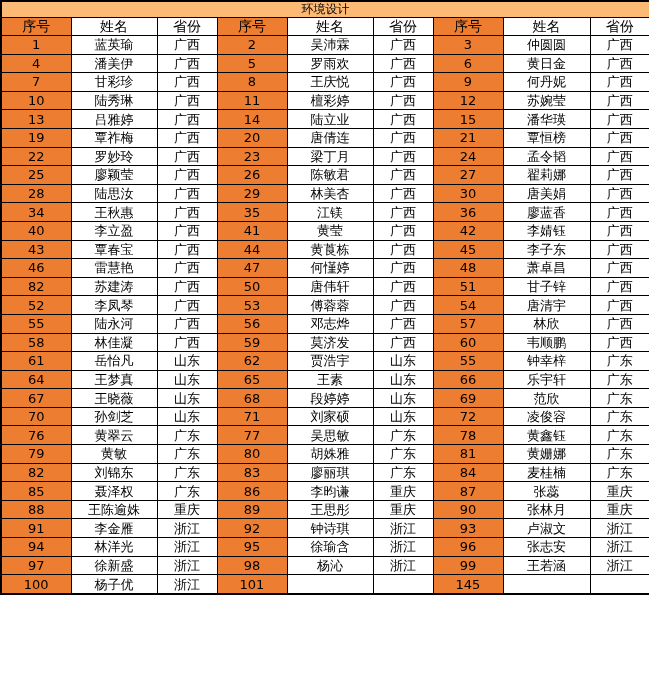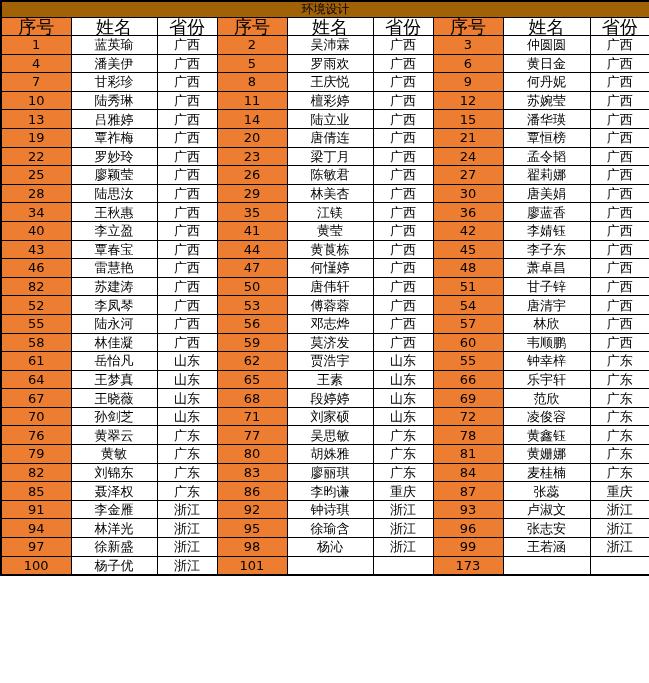--- a/index.html
+++ b/index.html
@@ -28,26 +28,26 @@
     text-align: center;
     vertical-align: middle;
     font-weight: normal;
     color: #000000;
     overflow: hidden;
     white-space: nowrap;
   }
   tr.title-row td {
     height: 15px;
     font-size: 12px;
-    background: #a16207;
+    background: #fdba74;
     line-height: 15px;
   }
   tr.header-row th {
     height: 17px;
-    font-size: 18px;
+    font-size: 14px;
     line-height: 17px;
   }
   tbody tr td {
     height: 17.6px;
     font-size: 13px;
     line-height: 17px;
   }
   .num {
     background: #ED7D31;
   }
@@ -357,20 +357,31 @@
           <td class="nm">聂泽权</td>
           <td class="pv">广东</td>
           <td class="num">86</td>
           <td class="nm">李昀谦</td>
           <td class="pv">重庆</td>
           <td class="num">87</td>
           <td class="nm">张蕊</td>
           <td class="pv">重庆</td>
         </tr>
         <tr>
+          <td class="num">88</td>
+          <td class="nm">王陈逾姝</td>
+          <td class="pv">重庆</td>
+          <td class="num">89</td>
+          <td class="nm">王思彤</td>
+          <td class="pv">重庆</td>
+          <td class="num">90</td>
+          <td class="nm">张林月</td>
+          <td class="pv">重庆</td>
+        </tr>
+        <tr>
           <td class="num">91</td>
           <td class="nm">李金雁</td>
           <td class="pv">浙江</td>
           <td class="num">92</td>
           <td class="nm">钟诗琪</td>
           <td class="pv">浙江</td>
           <td class="num">93</td>
           <td class="nm">卢淑文</td>
           <td class="pv">浙江</td>
         </tr>
@@ -396,19 +407,19 @@
           <td class="nm">王若涵</td>
           <td class="pv">浙江</td>
         </tr>
         <tr>
           <td class="num">100</td>
           <td class="nm">杨子优</td>
           <td class="pv">浙江</td>
           <td class="num">101</td>
           <td class="nm"></td>
           <td class="pv"></td>
-          <td class="num">173</td>
+          <td class="num">145</td>
           <td class="nm"></td>
           <td class="pv"></td>
         </tr>
       </tbody>
   </table>
 </div>
 
 </body></html>

